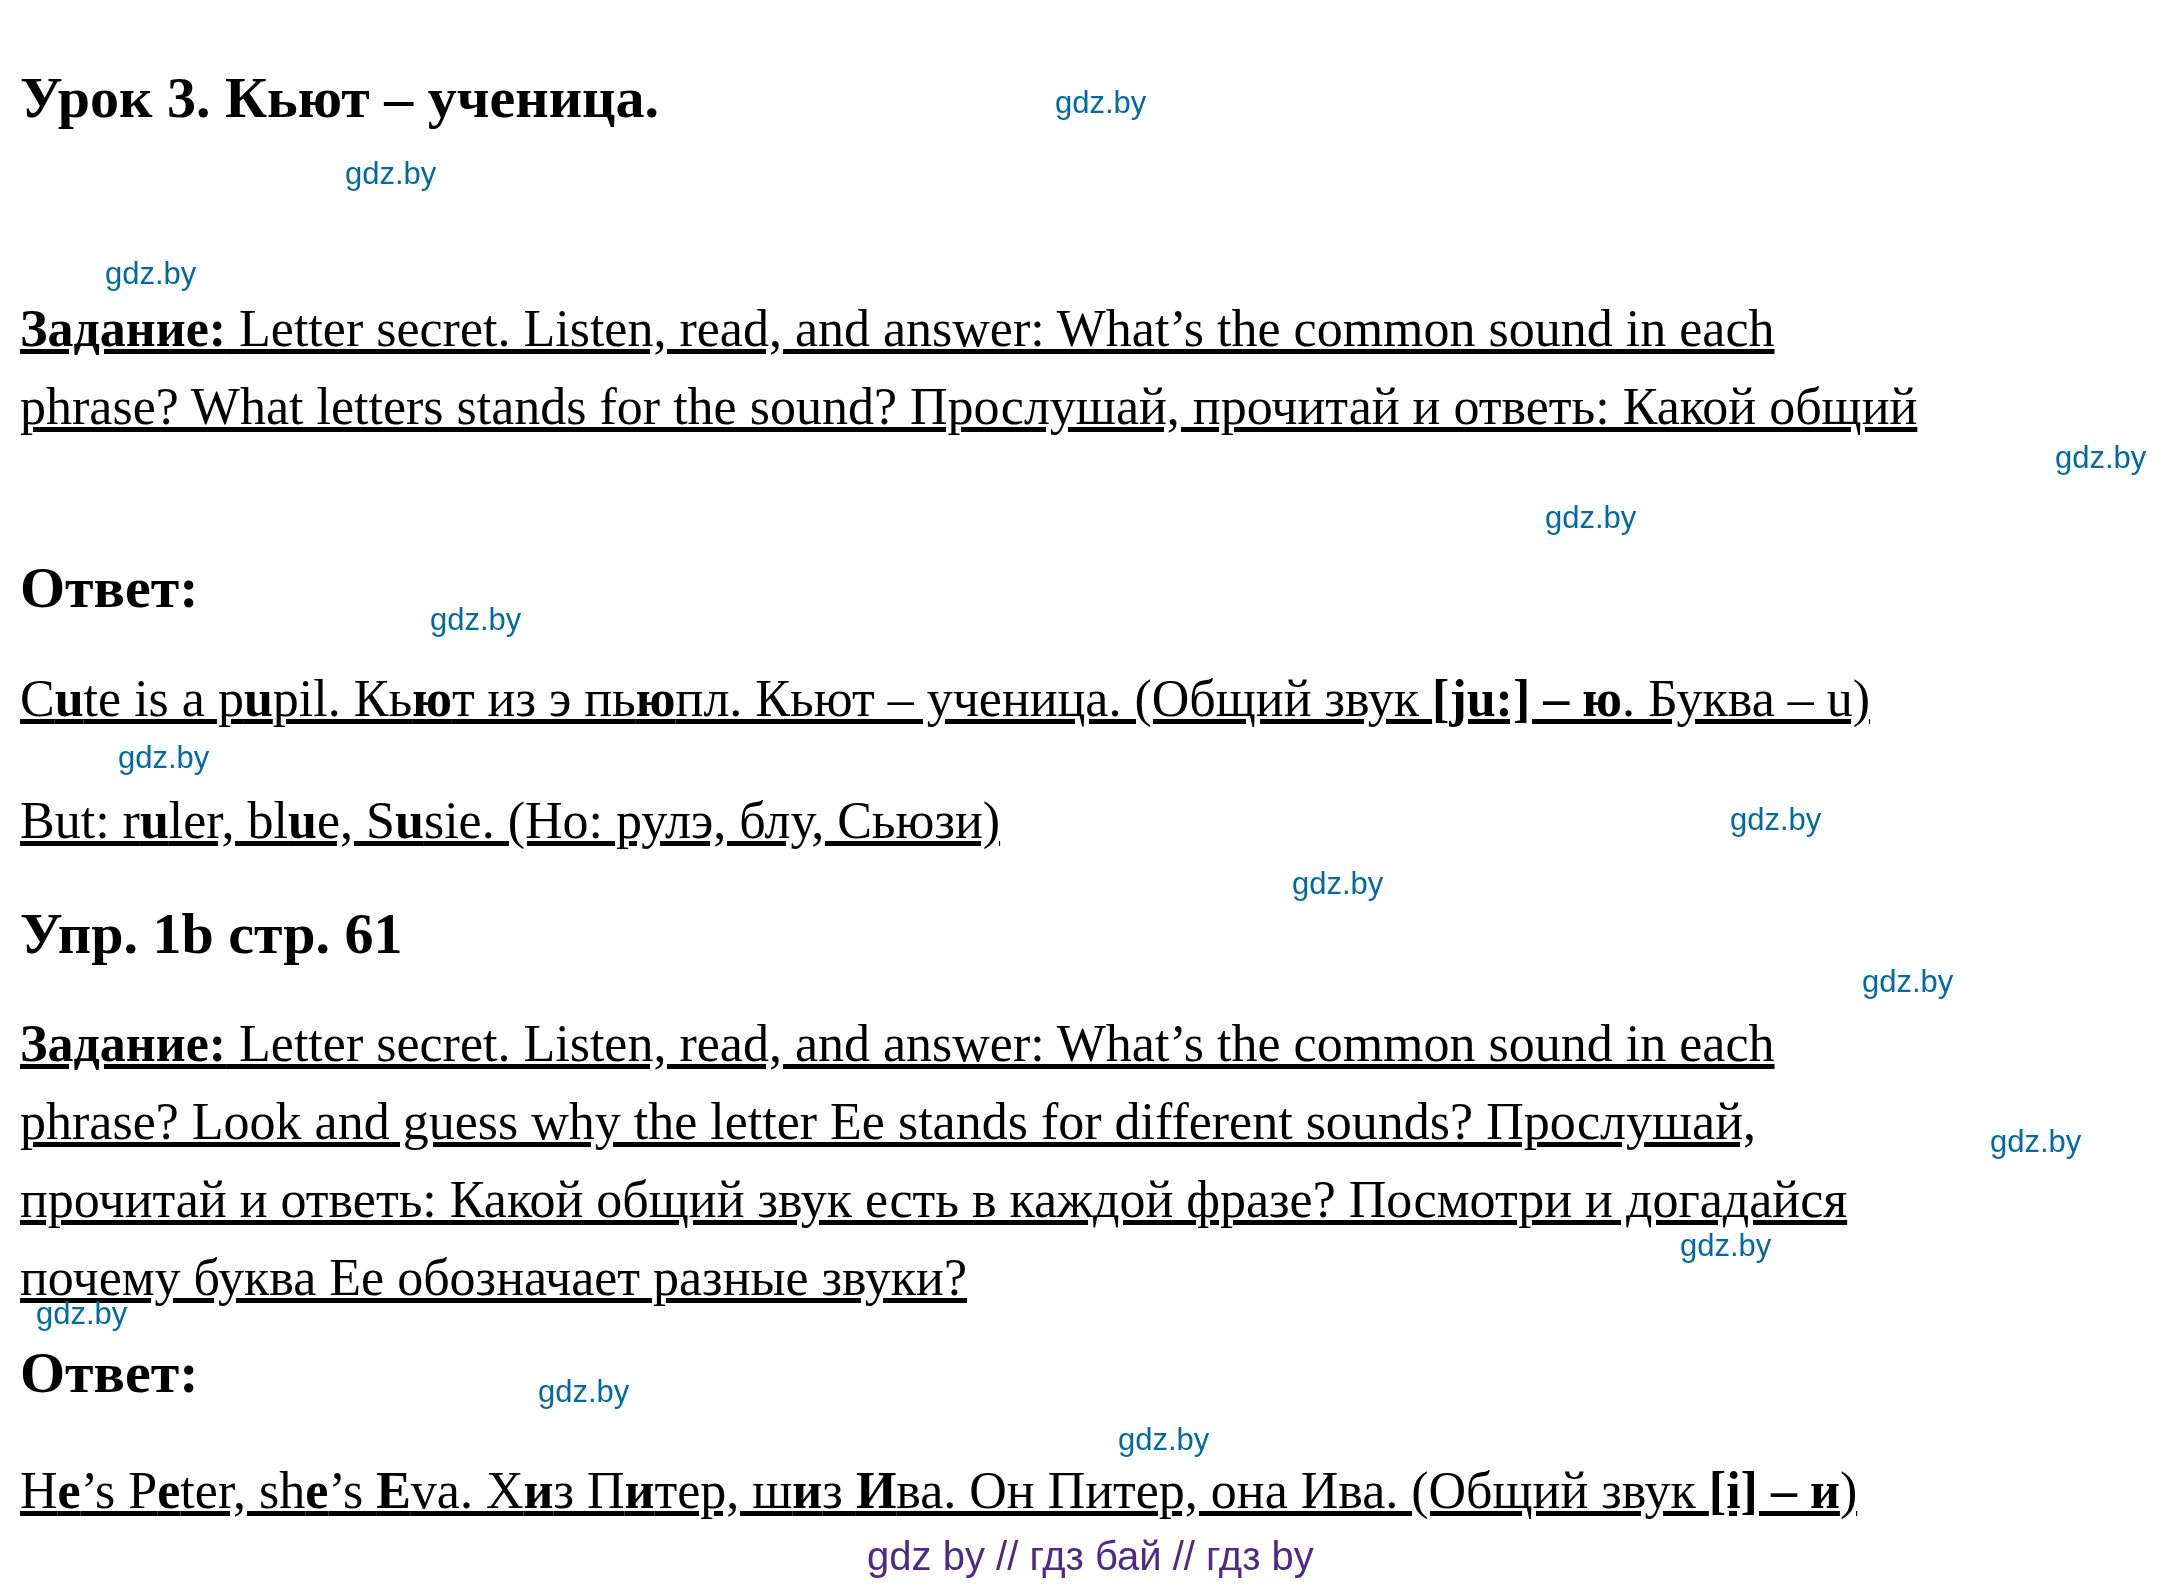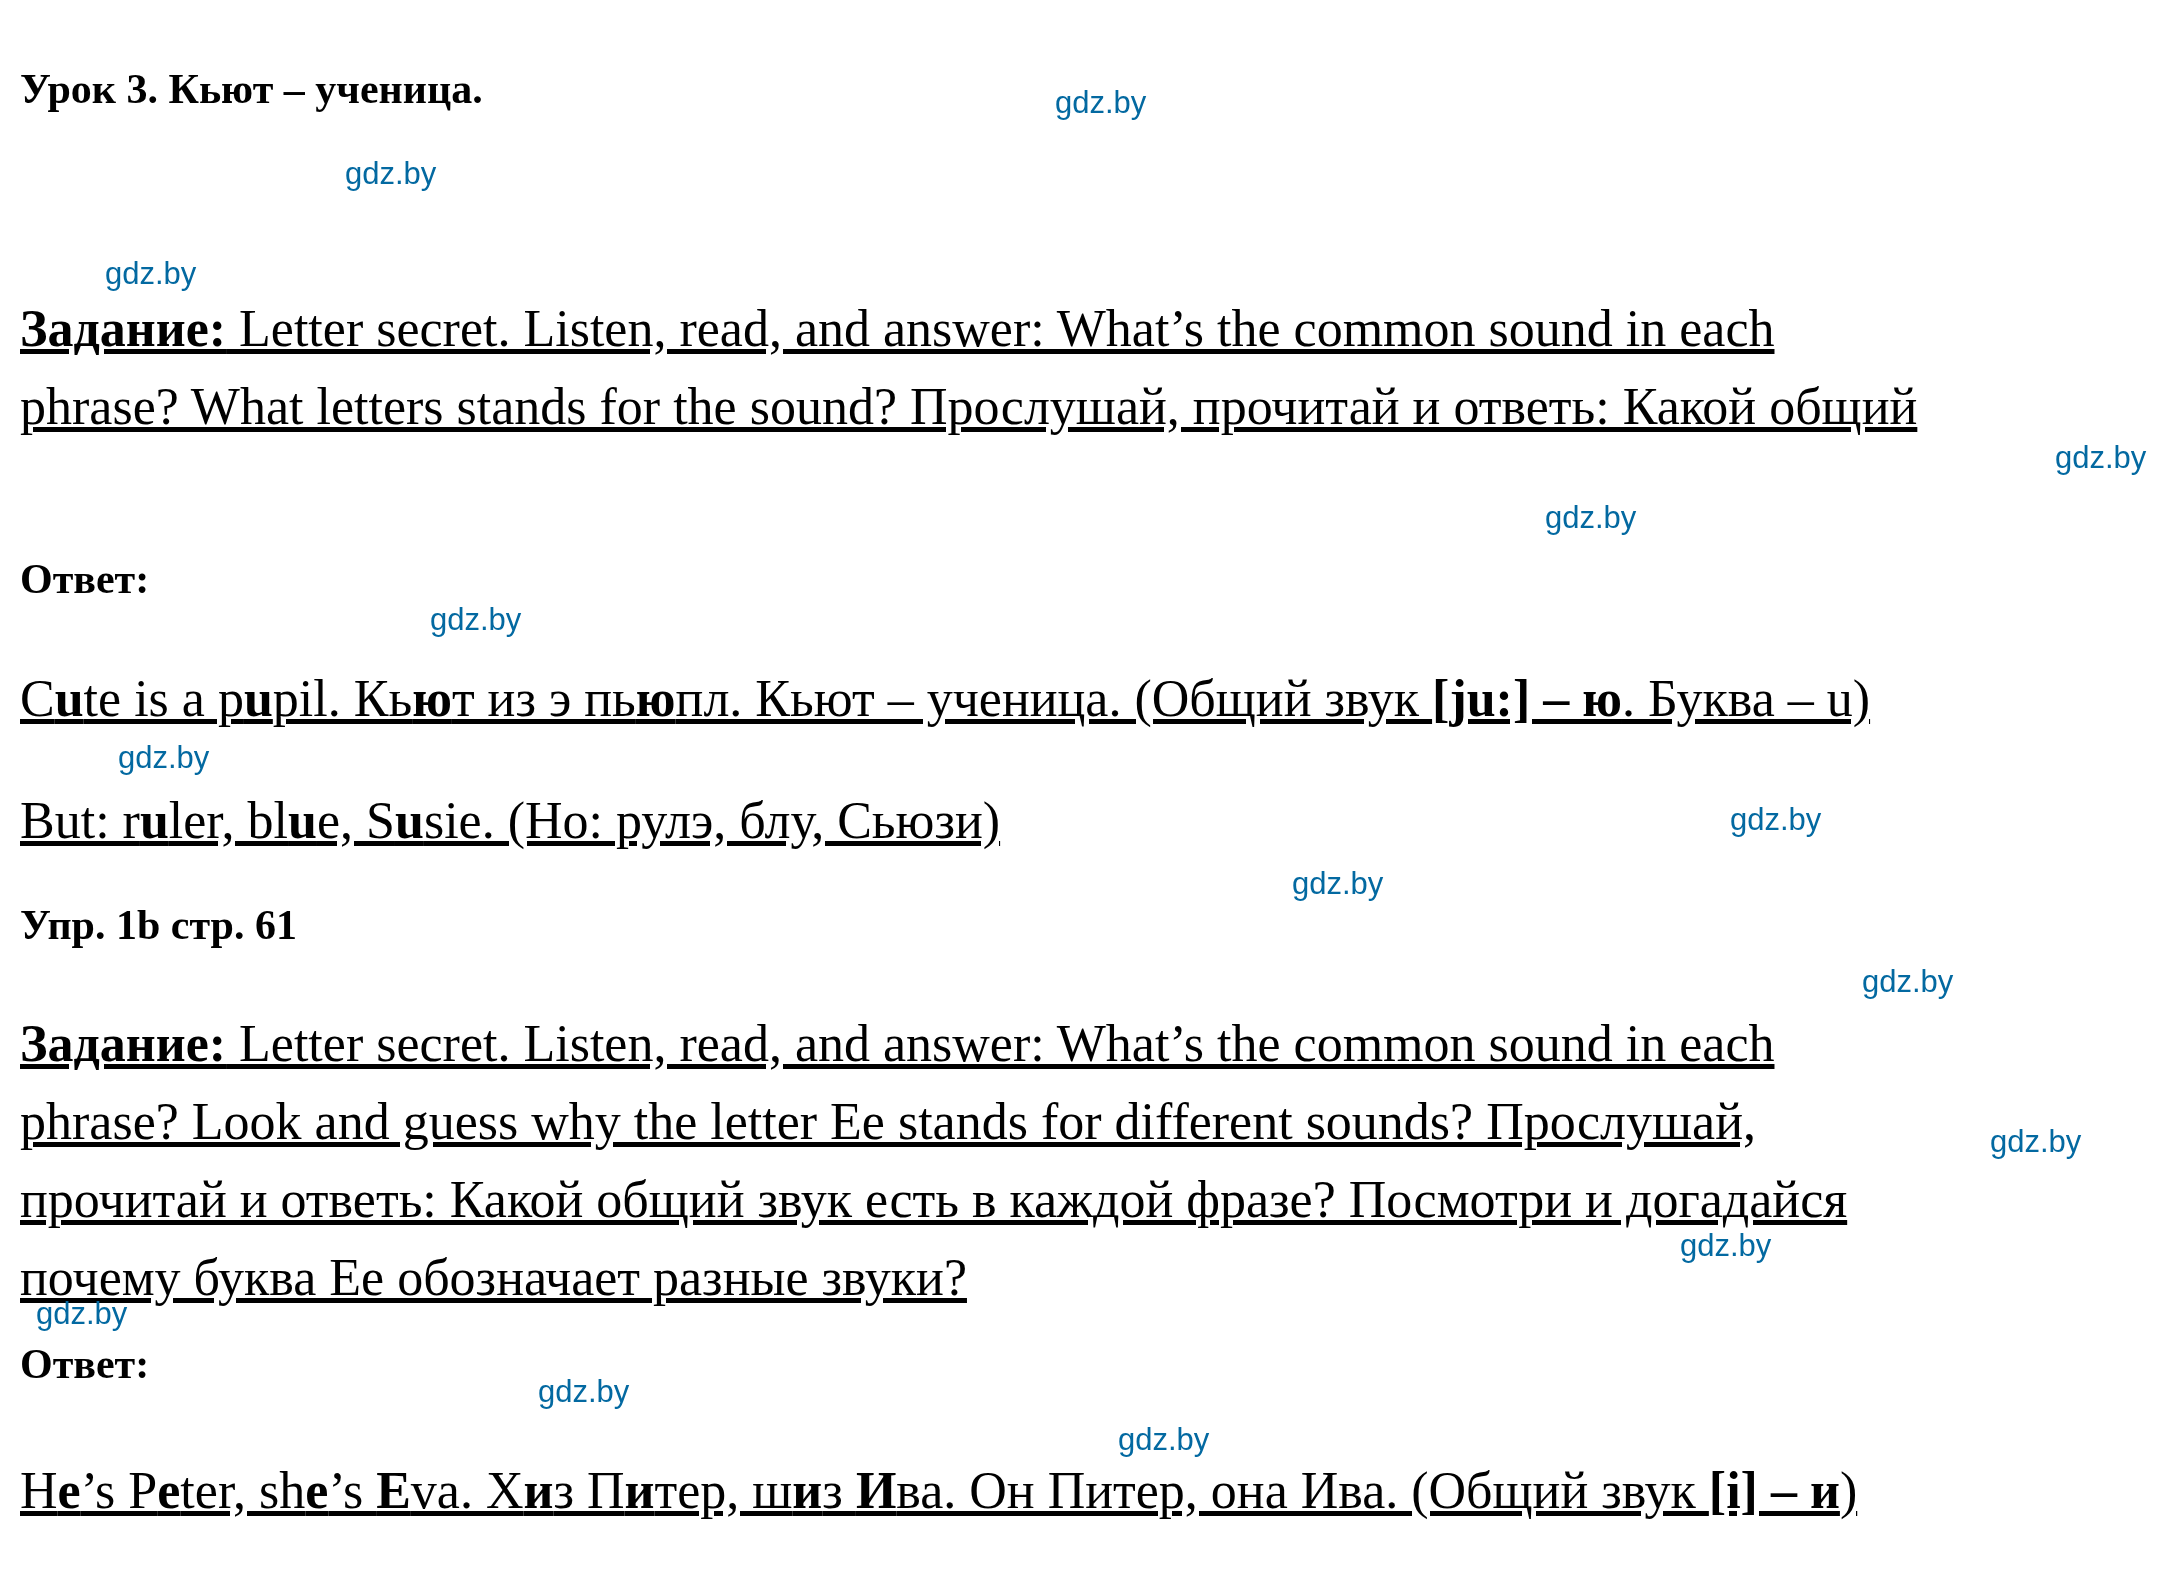--- a/index.html
+++ b/index.html
@@ -3,21 +3,21 @@
 <meta charset="utf-8">
 <style>
   html,body{margin:0;padding:0;background:#fff;}
   #page{position:relative;width:2181px;height:1585px;background:#ffffff;overflow:hidden;
         font-family:"Liberation Serif",serif;color:#000;}
   .banner{position:absolute;left:0;right:0;top:8px;text-align:center;
           font-family:"Liberation Sans",sans-serif;font-size:44px;color:#22c523;}
   .wm{position:absolute;font-family:"Liberation Sans",sans-serif;font-size:31px;color:#0369a1;
       white-space:nowrap;}
   .line{position:absolute;white-space:nowrap;font-size:52px;line-height:1.2;text-decoration:underline;}
-  .heading{position:absolute;white-space:nowrap;font-size:42px;font-weight:bold;line-height:1.1;}
+  .heading{position:absolute;white-space:nowrap;font-size:58px;font-weight:bold;line-height:1.1;}
   .task-label{font-weight:bold;}
   .seg-bold{font-weight:bold;}
   .footer{position:absolute;left:0;right:0;top:1534px;text-align:center;
           font-family:"Liberation Sans",sans-serif;font-size:40px;color:#4e2a87;}
 </style>
 </head>
 <body>
 
 <div id="page">
 
@@ -57,14 +57,15 @@
   <span class="wm" style="left:118px;top:740px;">gdz.by</span>
   <span class="wm" style="left:1730px;top:802px;">gdz.by</span>
   <span class="wm" style="left:1292px;top:866px;">gdz.by</span>
   <span class="wm" style="left:1862px;top:964px;">gdz.by</span>
   <span class="wm" style="left:1990px;top:1124px;">gdz.by</span>
   <span class="wm" style="left:1680px;top:1228px;">gdz.by</span>
   <span class="wm" style="left:36px;top:1296px;">gdz.by</span>
   <span class="wm" style="left:538px;top:1374px;">gdz.by</span>
   <span class="wm" style="left:1118px;top:1422px;">gdz.by</span>
 
+  <div class="footer">gdz by  //  гдз бай  //  гдз by</div>
 
 </div>
 
 </body></html>

